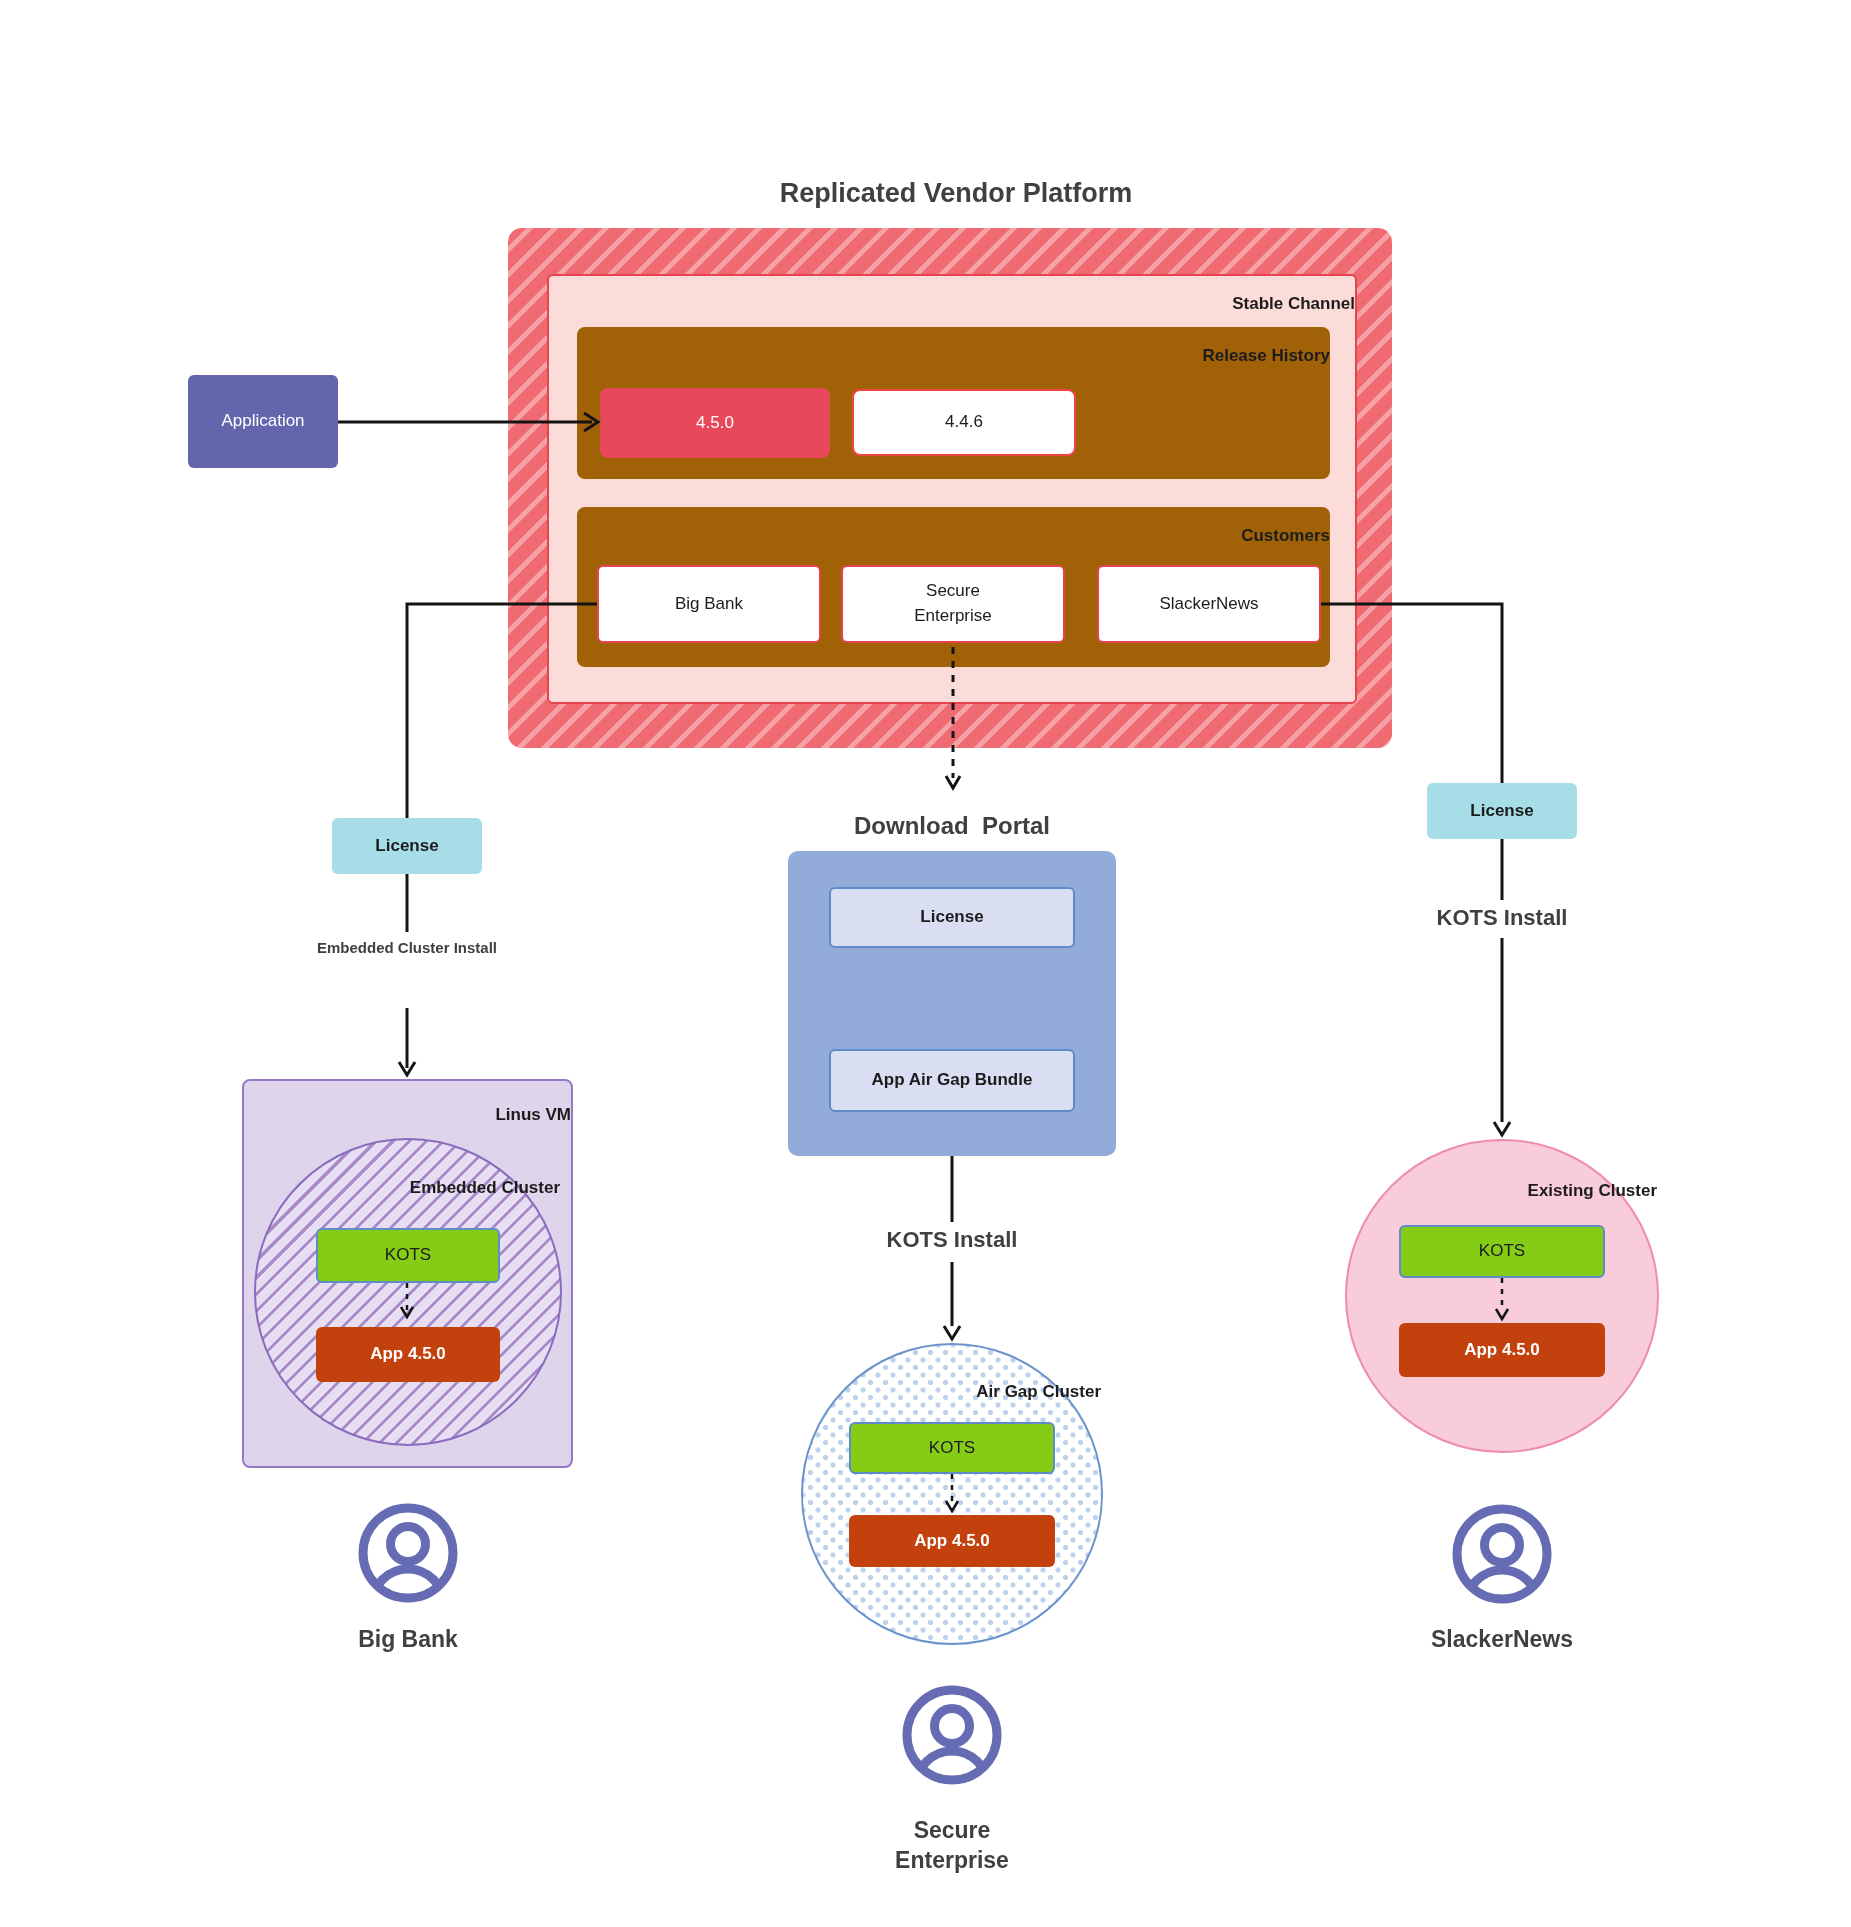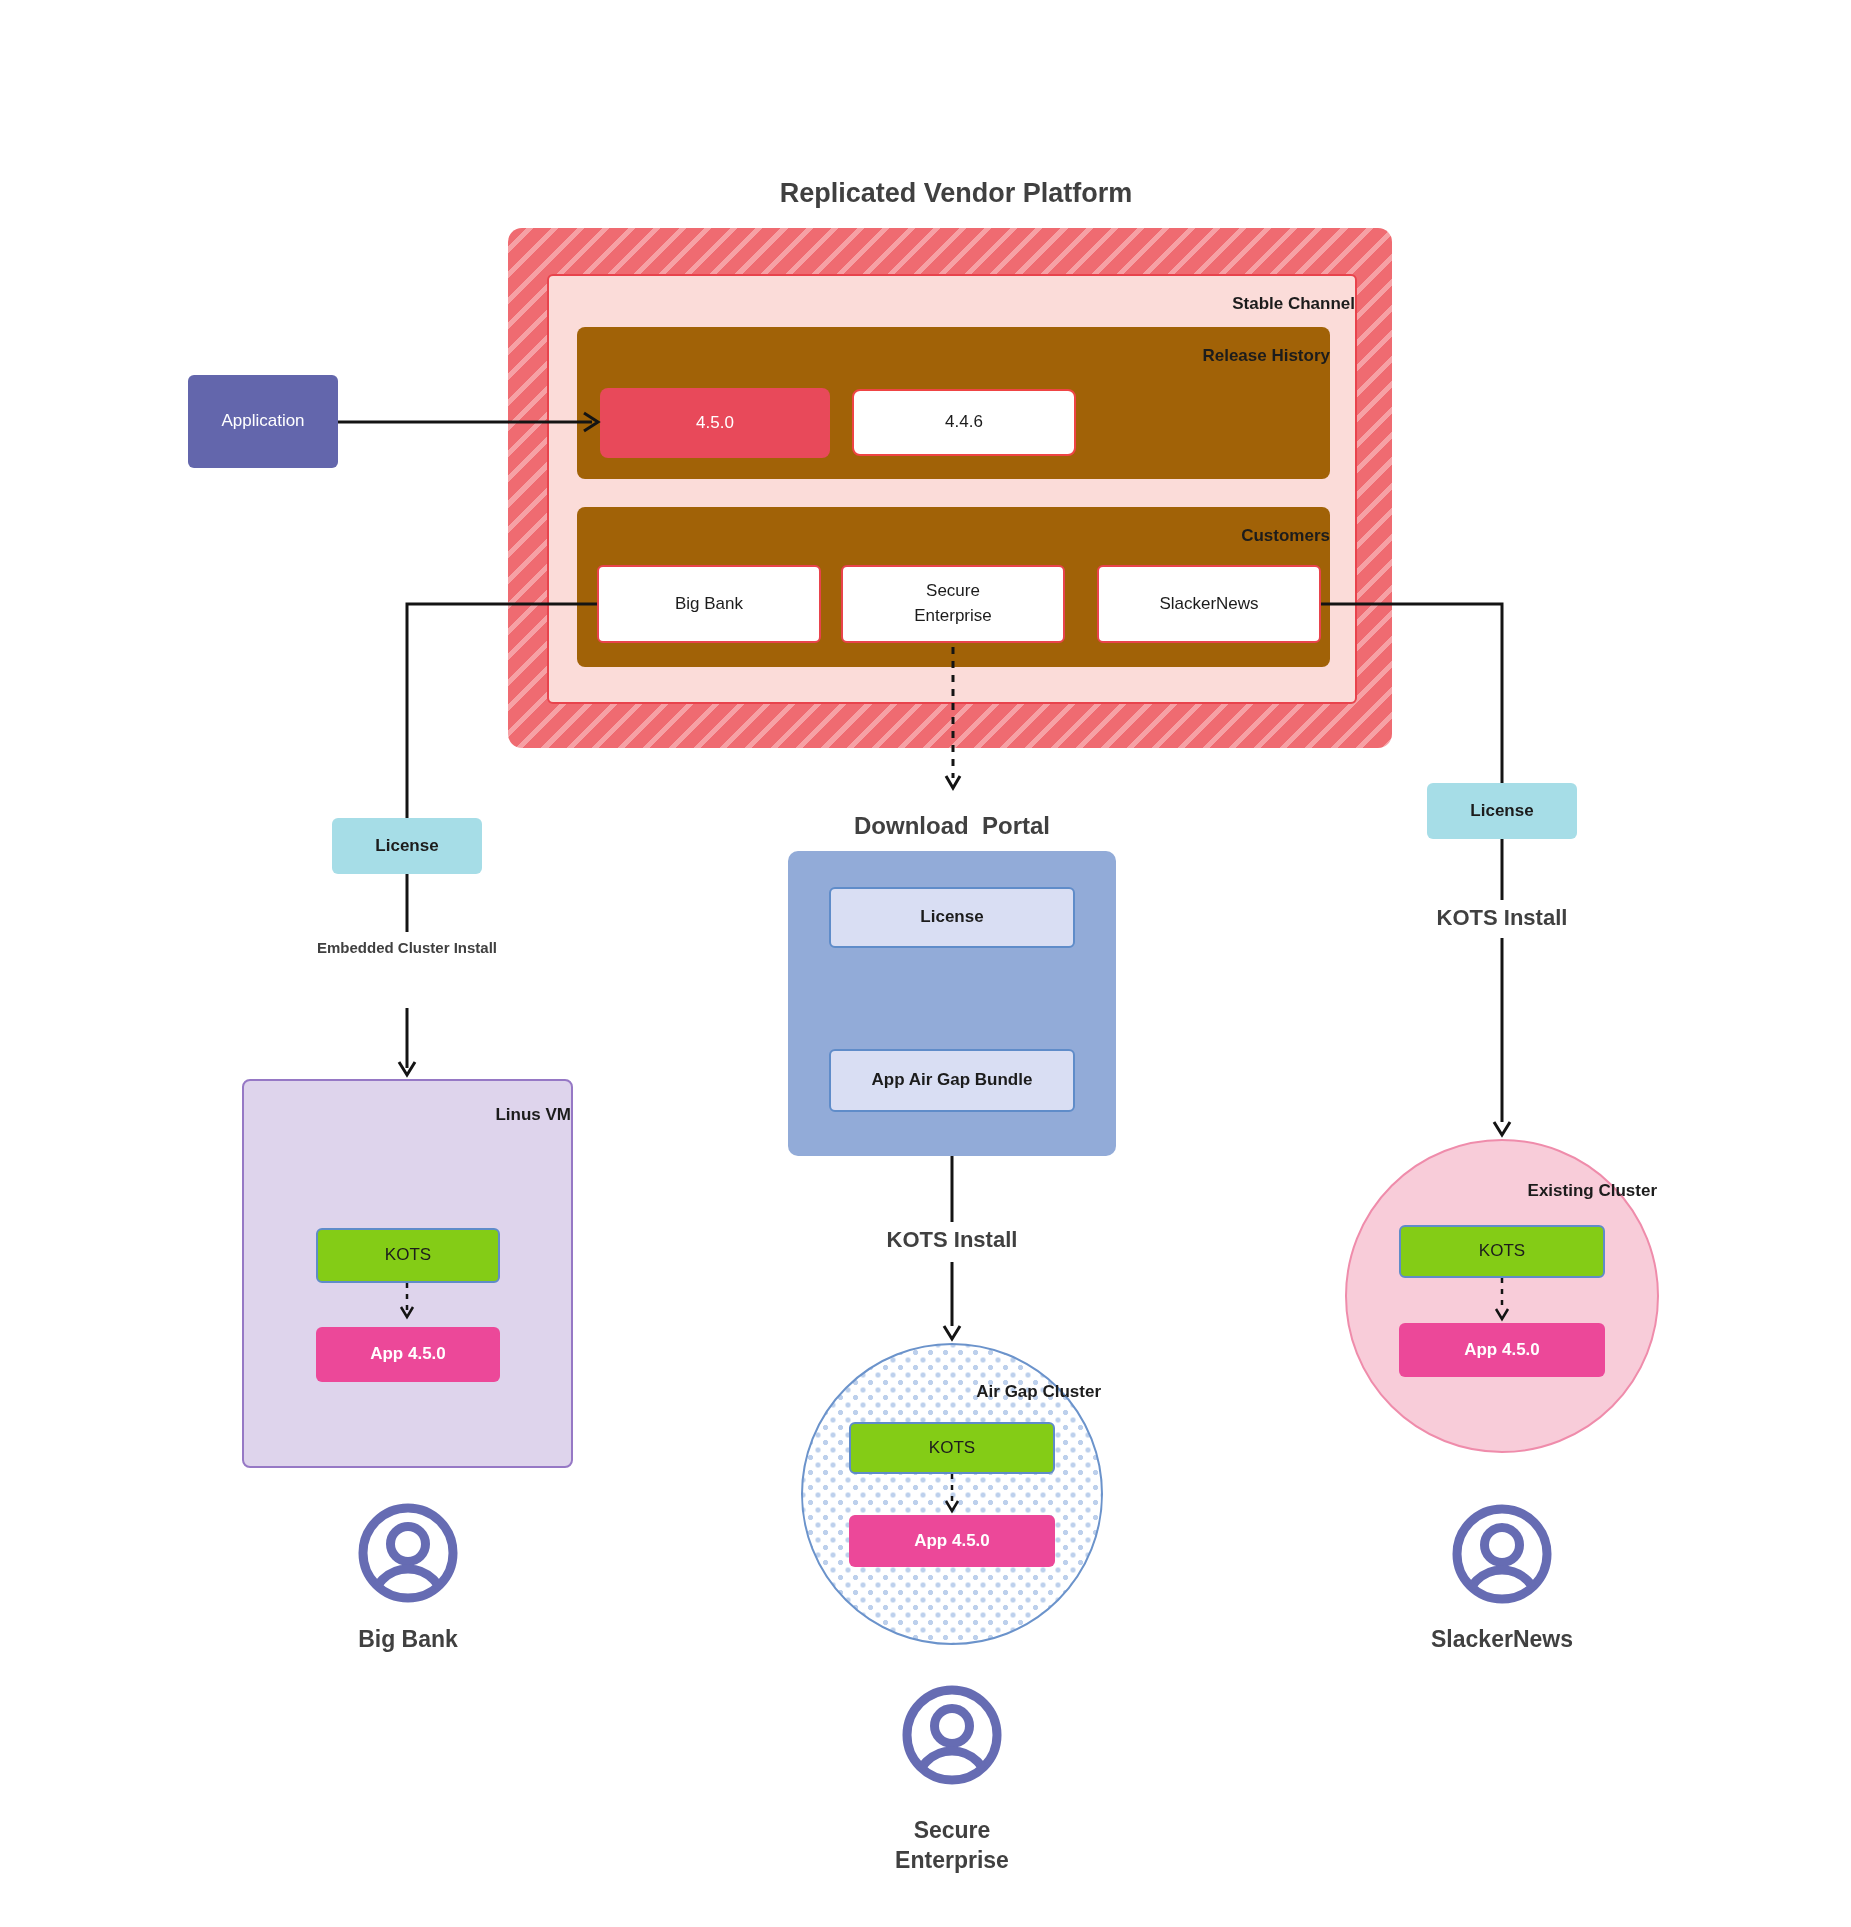--- a/index.html
+++ b/index.html
@@ -23,21 +23,21 @@
   .rel-container{left:577px;top:327px;width:753px;height:152px;}
   .cust-container{left:577px;top:507px;width:753px;height:160px;}
   .release-hot{left:600px;top:388px;width:230px;height:70px;border-radius:8px;background:#e8495a;color:#ffffff;}
   .release-old{left:852px;top:389px;width:224px;height:67px;border-radius:8px;background:#ffffff;border:2px solid #ef4444;}
   .cust-box{width:224px;height:78px;top:565px;border-radius:6px;background:#ffffff;border:2px solid #e8434c;}
   .app-box{left:188px;top:375px;width:150px;height:93px;border-radius:6px;background:#6366ac;color:#ffffff;font-weight:500;}
 
   
   .teal{width:150px;height:56px;border-radius:6px;background:#a6dde7;font-weight:600;}
   .kots-box{background:#84cc16;border:2px solid #5f8cc9;border-radius:6px;}
-  .app-blue{background:#ec4899;border-radius:6px;color:#ffffff;font-weight:600;}
+  .app-blue{background:#c2410c;border-radius:6px;color:#ffffff;font-weight:600;}
 
   
   .vm-box{left:242px;top:1079px;width:331px;height:389px;border-radius:8px;background:#ded4ec;border:2.5px solid #9678c5;}
   .emb-circle{left:254px;top:1138px;width:308px;height:308px;border-radius:50%;
     border:2.5px solid #8a6bbd;
     background:repeating-linear-gradient(135deg,#a98cc9 0 3px,#e6def2 3px 12px);}
   
   .portal{left:788px;top:851px;width:328px;height:305px;border-radius:10px;background:#92abd8;}
   .bundle{left:829px;width:246px;background:#d9def3;border:2px solid #5f8cc9;border-radius:6px;font-weight:600;}
   .airgap-circle{left:801px;top:1343px;width:302px;height:302px;border-radius:50%;
@@ -80,20 +80,23 @@
   </div>
   <div class="abs node cust-box" style="left:1097px;">SlackerNews</div>
 
   <div class="abs node app-box">Application</div>
 
   <div class="abs node teal" style="left:332px;top:818px;">License</div>
   <div class="abs seclabel" style="left:292px;top:938px;width:230px;font-size:15px;line-height:1.35;">Embedded Cluster Install</div>
 
   <div class="abs vm-box">
     <div class="ctitle" style="top:24px;">Linus VM</div>
+  </div>
+  <div class="abs emb-circle">
+    <div class="ctitle" style="top:38px;">Embedded Cluster</div>
   </div>
   <div class="abs node kots-box" style="left:316px;top:1228px;width:184px;height:55px;">KOTS</div>
   <div class="abs node app-blue" style="left:316px;top:1327px;width:184px;height:55px;">App 4.5.0</div>
 
   <div class="abs" style="left:356px;top:1501px;">
     <svg width="104" height="104" viewBox="-52 -52 104 104">
       <defs>
           <clipPath id="uc1">
             <circle r="45.5"></circle>
           </clipPath>

